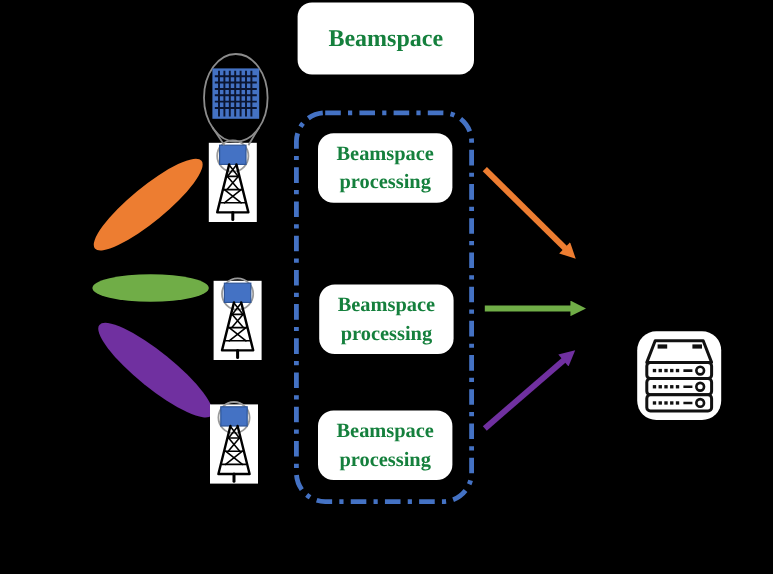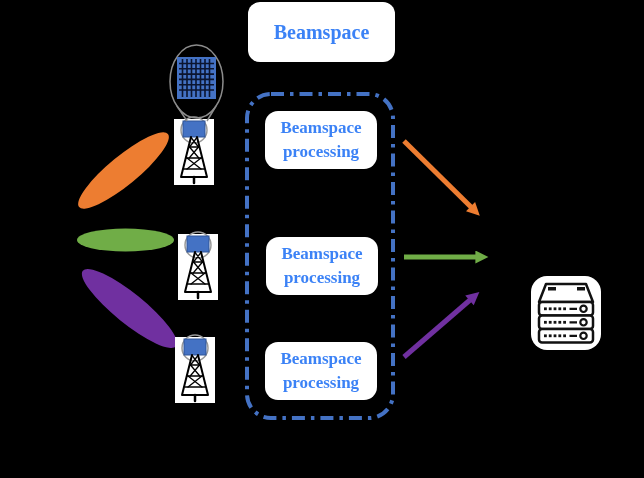--- a/index.html
+++ b/index.html
@@ -14,21 +14,21 @@
   .shape-layer {
     position: absolute;
     left: 0; top: 0;
     width: 644px; height: 478px;
     z-index: 1;
   }
   .white-box {
     position: absolute;
     z-index: 2;
     background: #fff;
-    color: #3b82f6;
+    color: #15803d;
     text-align: center;
     font-weight: bold;
     box-sizing: border-box;
     display: flex;
     flex-direction: column;
     justify-content: center;
   }
   .white-box span { display: block; }
   .title-box {
     left: 248px; top: 2px;

